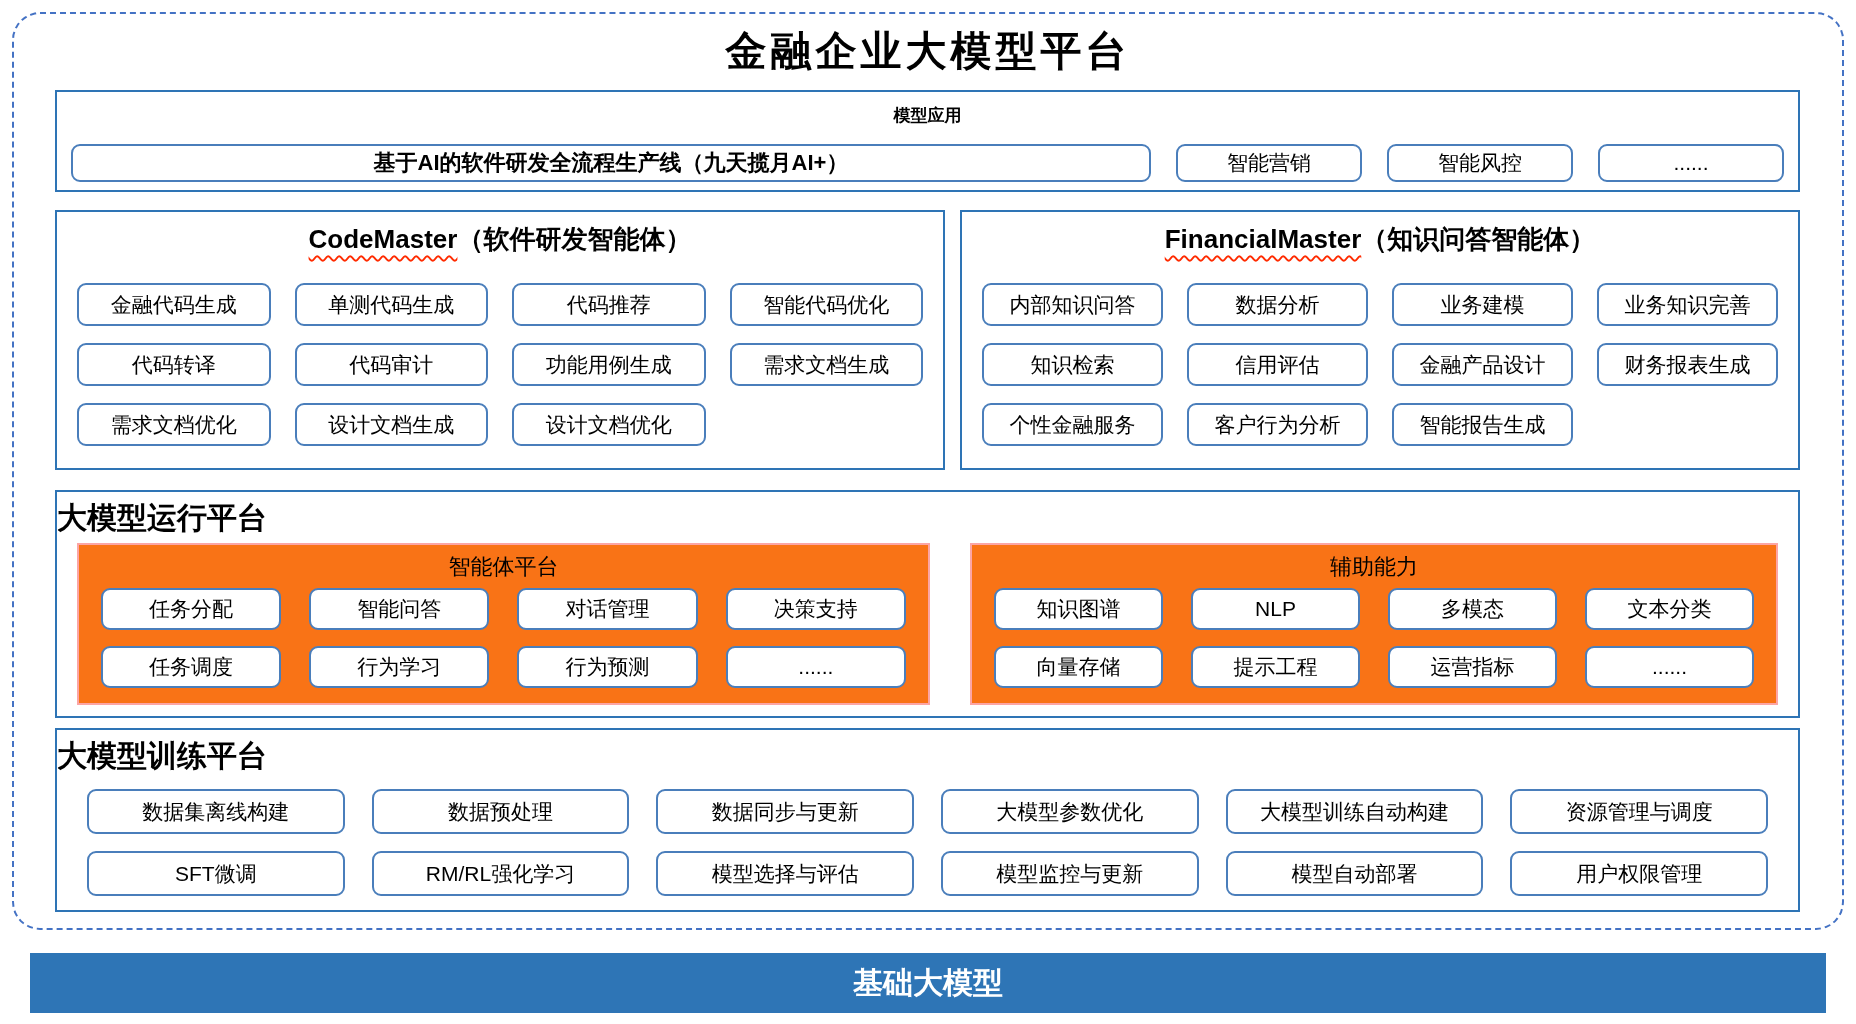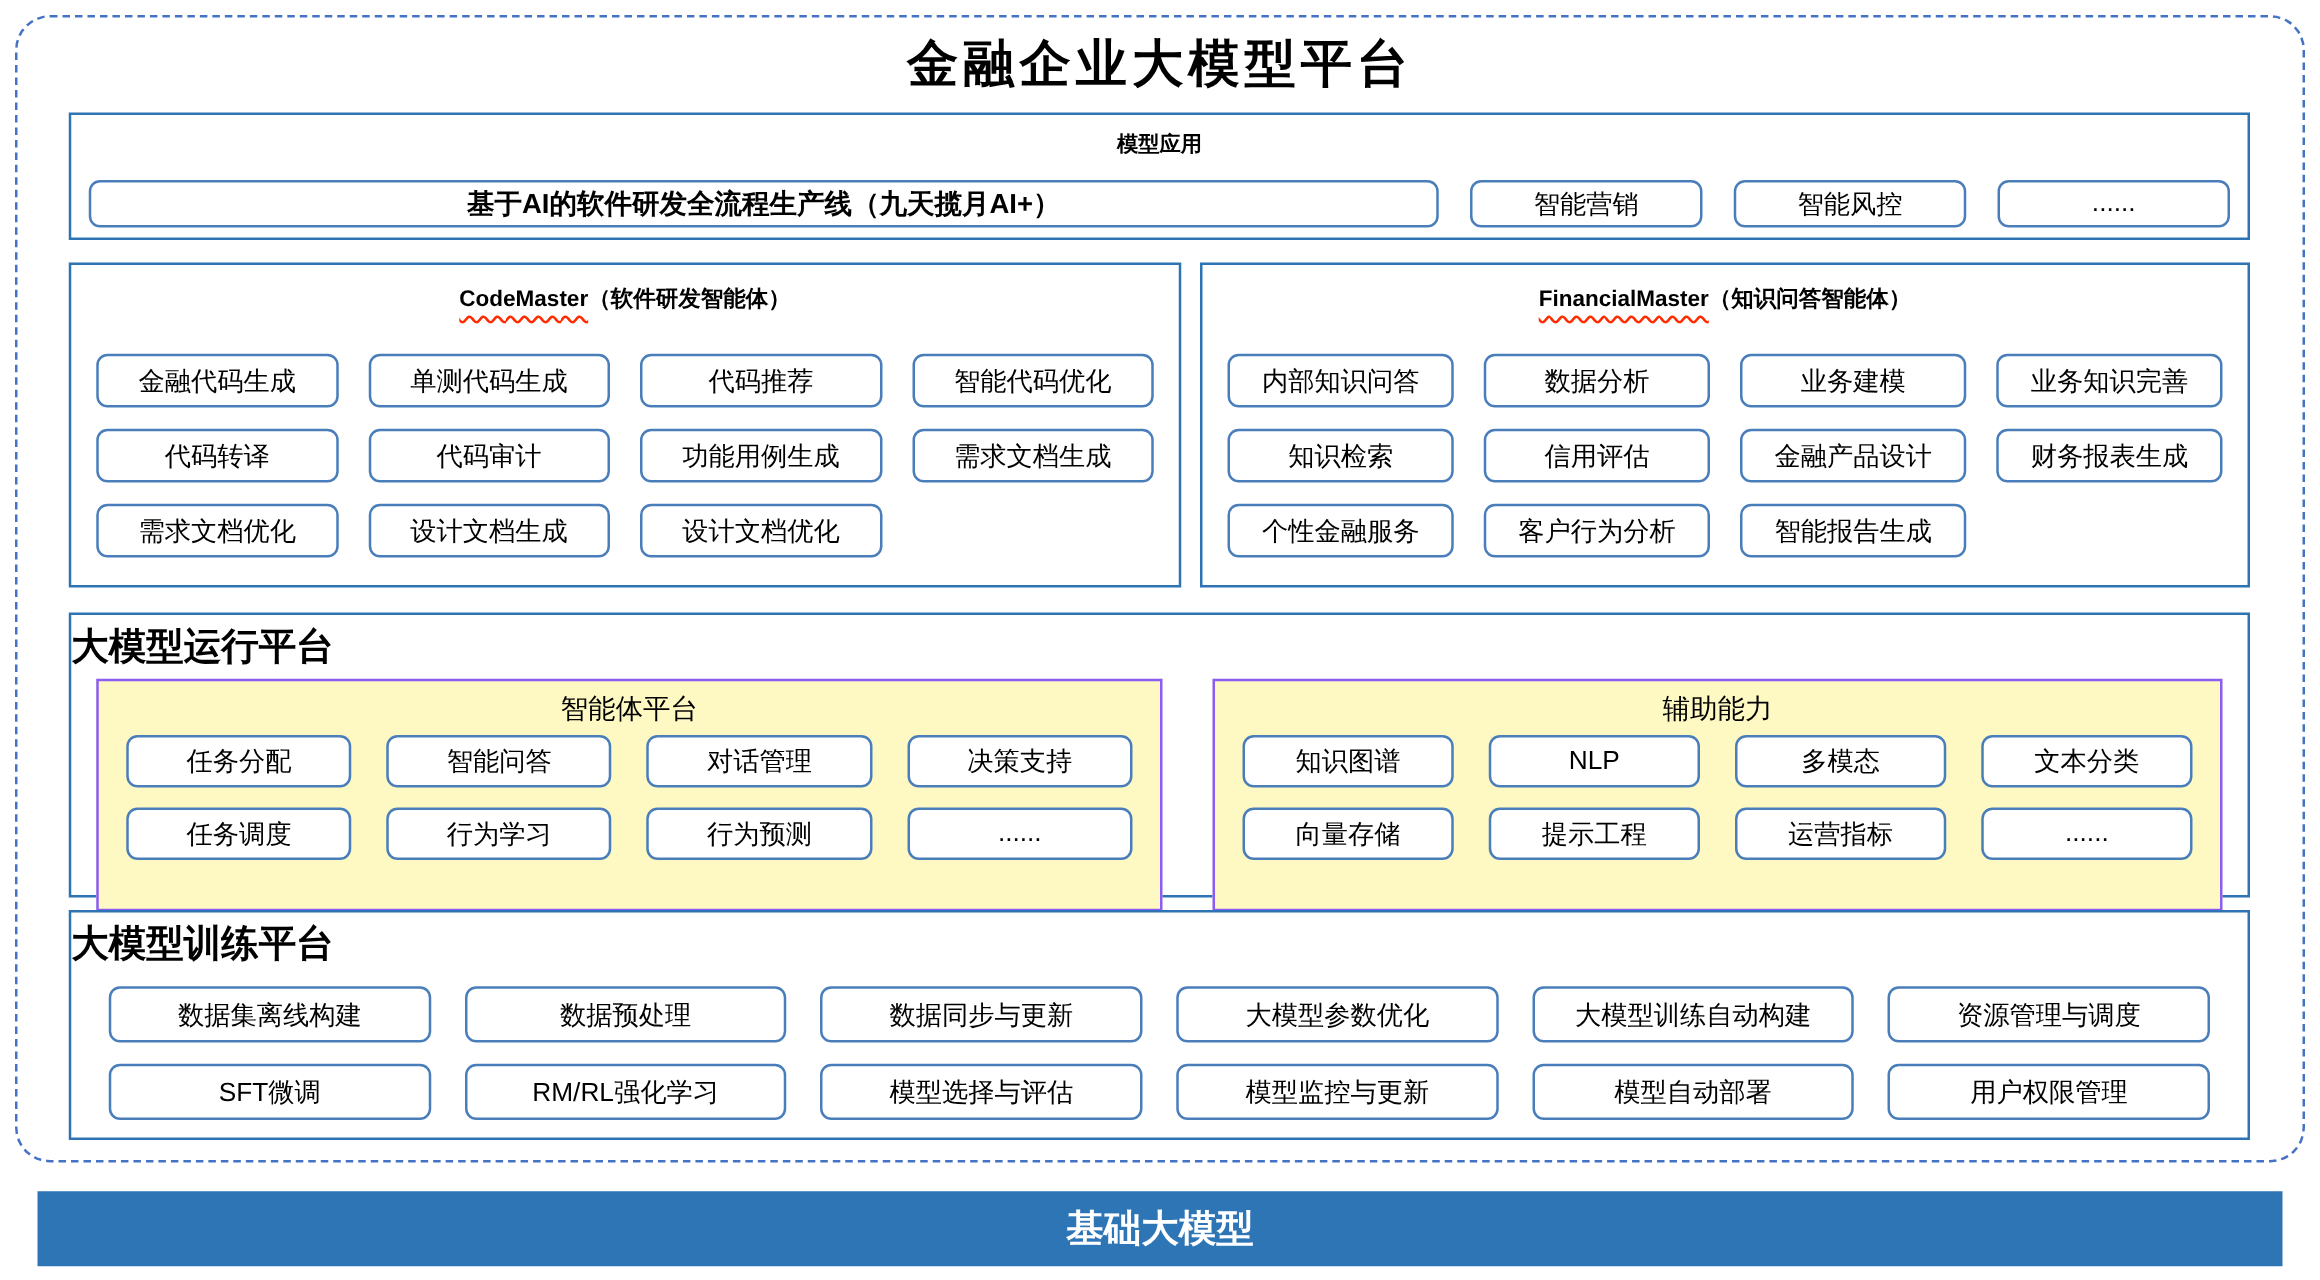--- a/index.html
+++ b/index.html
@@ -11,33 +11,33 @@
           font-family:"DejaVu Serif","Liberation Serif",serif;font-weight:bold;
           font-size:41px;line-height:58px;letter-spacing:4px;}
   .section{position:absolute;border:2px solid #2E74B5;background:#ffffff;box-sizing:border-box;}
   .sec-model-app{left:55px;top:90px;width:1745px;height:102px;}
   .sec-codemaster{left:55px;top:210px;width:890px;height:260px;}
   .sec-finmaster{left:960px;top:210px;width:840px;height:260px;}
   .sec-runtime{left:55px;top:490px;width:1745px;height:228px;}
   .sec-training{left:55px;top:728px;width:1745px;height:184px;}
   .sec-header{ text-align:center;font-weight:bold;font-size:17px;line-height:30px;margin-top:9px;}
   .sec-header-lg{font-weight:bold;font-size:30px;line-height:33px;margin-top:9px;}
-  .agent-header{text-align:center;font-weight:bold;font-size:18px;line-height:35px;margin-top:10px;}
+  .agent-header{text-align:center;font-weight:bold;font-size:26px;line-height:35px;margin-top:10px;}
   .wavy{text-decoration-line:underline;text-decoration-style:wavy;text-decoration-color:#FF2A00;
         text-decoration-thickness:2px;text-underline-offset:7px;text-decoration-skip-ink:none;}
   .btn{display:flex;align-items:center;justify-content:center;background:#ffffff;
        border:2px solid #4A7EBB;border-radius:9px;font-size:21px;white-space:nowrap;
        box-sizing:border-box;}
   .app-row{display:flex;gap:25px;margin:13px 14px 0 14px;}
   .app-main{flex:1 1 auto;height:38px;font-weight:bold;font-size:22px;}
   .app-small{flex:0 0 186px;height:38px;}
   .grid4{display:grid;grid-template-columns:repeat(4,1fr);gap:17px 24px;margin:26px 20px 0 20px;}
   .grid4 .btn{height:43px;}
   .runtime-row{display:flex;gap:40px;margin:9px 20px 0 20px;}
-  .subbox{border:2px solid #8b5cf6;box-sizing:border-box;height:186px;background:#fef9c3;}
+  .subbox{border:2px solid #fca5a5;box-sizing:border-box;height:162px;background:#f97316;}
   .subbox-left{width:855px;}
   .subbox-right{width:810px;}
   .sub-header{text-align:center;font-size:22px;font-weight:normal;line-height:30px;margin-top:7px;}
   .subgrid{display:grid;grid-template-columns:repeat(4,1fr);gap:16px 28px;margin:6px 22px 0 22px;}
   .subgrid .btn{height:42px;}
   .grid6{display:grid;grid-template-columns:repeat(6,1fr);gap:17px 27px;margin:17px 30px 0 30px;}
   .grid6 .btn{height:45px;}
   .base-bar{position:absolute;left:30px;top:953px;width:1796px;height:60px;background:#2E75B6;
        display:flex;align-items:center;justify-content:center;color:#ffffff;
        font-weight:bold;font-size:30px;}

